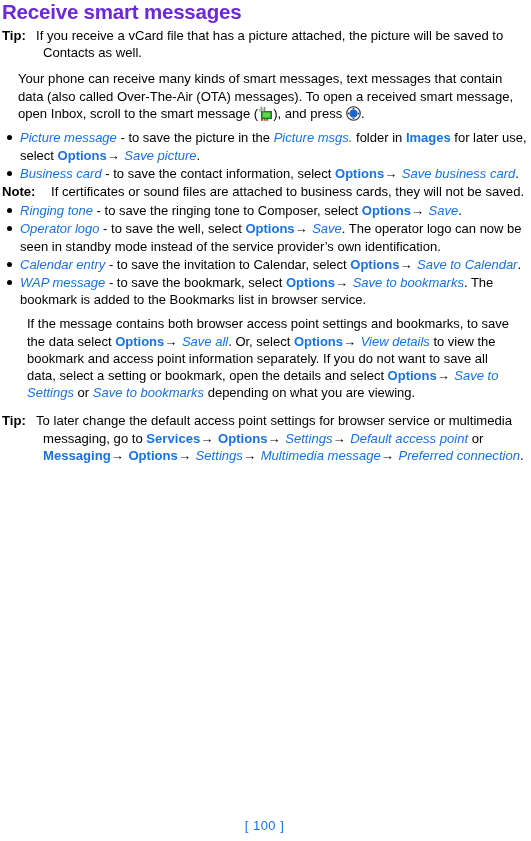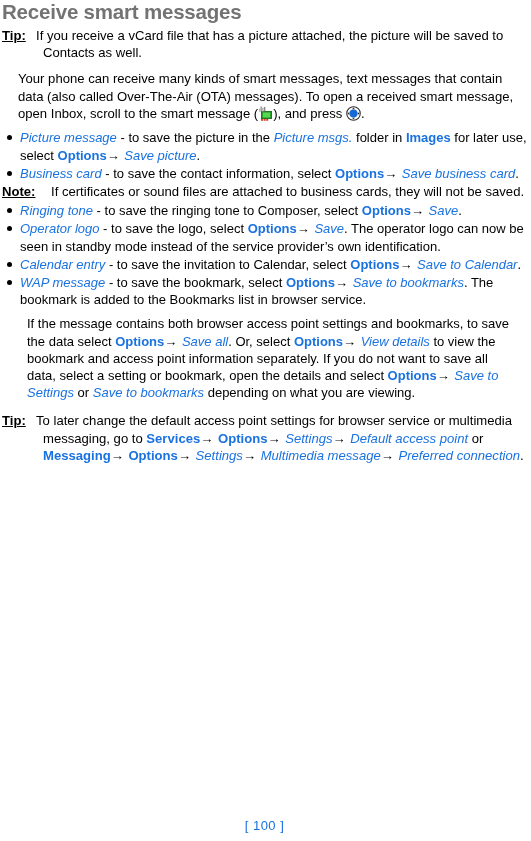--- a/index.html
+++ b/index.html
@@ -19,21 +19,21 @@
   .page {
     position: relative;
     width: 531px;
     height: 841px;
     box-sizing: border-box;
     padding: 0 4px 0 2px;
   }
 
   
   .heading {
-    color: #737373;
+    color: #6d28d9;
     font-size: 20.5px;
     font-weight: bold;
     letter-spacing: -0.2px;
     line-height: 22px;
     margin: 1px 0 4px 0;
     white-space: nowrap;
   }
 
   
   .hang {
@@ -43,21 +43,20 @@
     line-height: 17.2px;
     margin: 0 0 2px 0;
     padding-left: 41px;
     text-indent: -41px;
   }
   .hang .lbl {
     font-weight: bold;
     display: inline-block;
     width: 34px;
     text-indent: 0;
-    text-decoration: underline;
   }
   .hang.note { padding-left: 48px; text-indent: -48px; }
   .hang.note .lbl { width: 49px; }
   .hang .body-ind { text-indent: 0; }
 
   
   .para {
     font-size: 13.1px;
     line-height: 17.3px;
     margin: 9px 0 7px 16px;
@@ -184,21 +183,21 @@
 
     <div class="hang note">
       <span class="lbl">Note:</span><span class="body-ind">If certificates or sound files are attached to business cards, they will not be saved.</span>
     </div>
 
     <li class="bitem">
       <span class="bullet"></span><span class="it">Ringing tone</span><span> - </span><span>to save the ringing tone to Composer, select </span><span class="ui">Options</span><span class="arrow">→</span> <span class="it">Save</span><span>.</span>
     </li>
 
     <li class="bitem">
-      <span class="bullet"></span><span class="it">Operator logo</span><span> - </span><span>to save the logo, select </span><span class="ui">Options</span><span class="arrow">→</span> <span class="it">Save</span><span>. The operator logo can now be seen in standby mode instead of the service provider’s own identification.</span>
+      <span class="bullet"></span><span class="it">Operator logo</span><span> - </span><span>to save the well, select </span><span class="ui">Options</span><span class="arrow">→</span> <span class="it">Save</span><span>. The operator logo can now be seen in standby mode instead of the service provider’s own identification.</span>
     </li>
 
     <li class="bitem">
       <span class="bullet"></span><span class="it">Calendar entry</span><span> - </span><span>to save the invitation to Calendar, select </span><span class="ui">Options</span><span class="arrow">→</span> <span class="it">Save to Calendar</span><span>.</span>
     </li>
 
     <li class="bitem">
       <span class="bullet"></span><span class="it">WAP message</span><span> - </span><span>to save the bookmark, select </span><span class="ui">Options</span><span class="arrow">→</span> <span class="it">Save to bookmarks</span><span>. The bookmark is added to the Bookmarks list in browser service.</span>
     </li>
 

